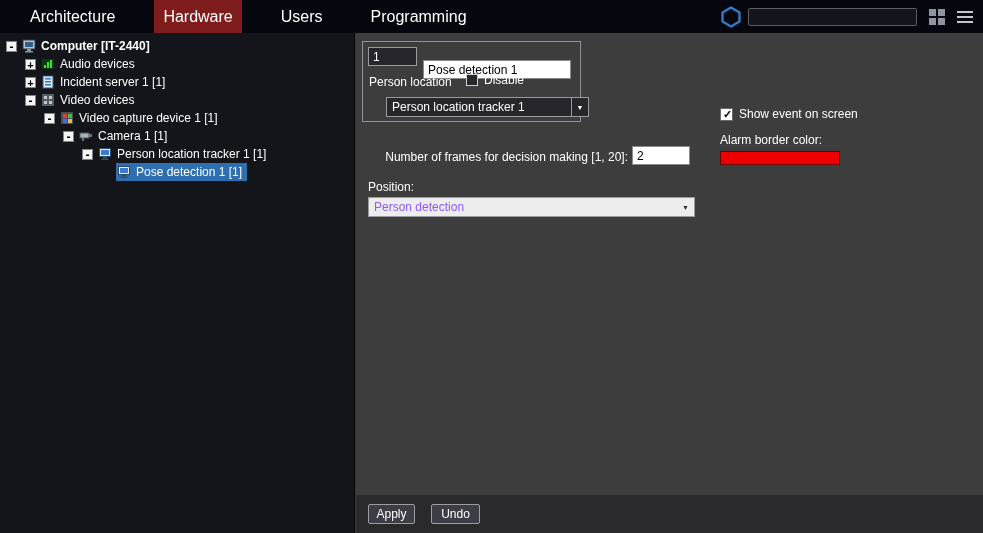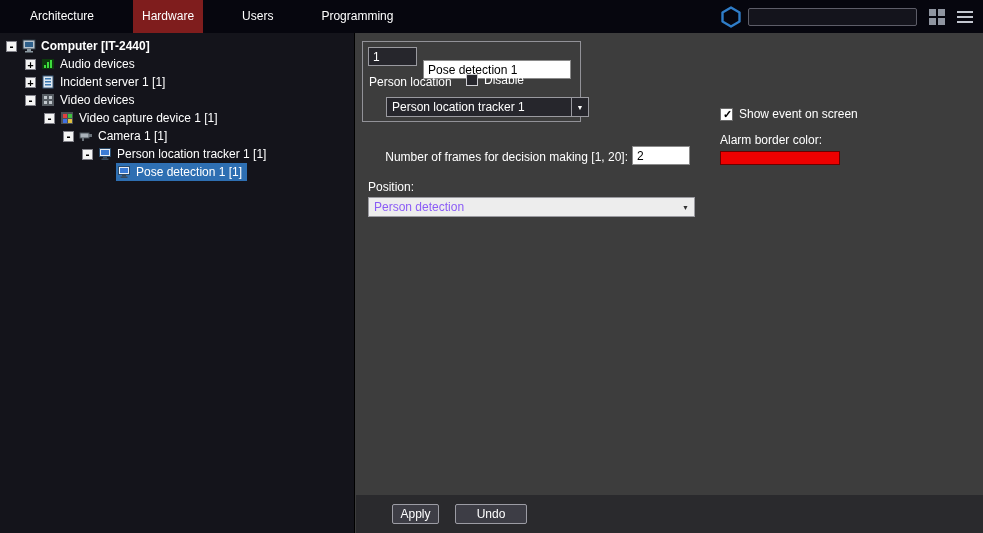--- a/index.html
+++ b/index.html
@@ -1,21 +1,21 @@
 <!DOCTYPE html>
 <html><head>
 <meta charset="utf-8">
 <style>
   *{margin:0;padding:0;box-sizing:border-box;}
   html,body{width:983px;height:533px;overflow:hidden;background:#3d3d3d;font-family:"Liberation Sans",sans-serif;}
   #screen{position:relative;width:983px;height:533px;}
 
   
   .topbar{position:absolute;left:0;top:0;width:983px;height:33px;background:#06060e;display:flex;align-items:stretch;}
-  .tab{line-height:33px;padding:0 9px;margin-right:30px;color:#fff;font-size:12px;cursor:pointer;white-space:nowrap;}
+  .tab{line-height:33px;padding:0 9px;margin-right:30px;color:#fff;font-size:16px;cursor:pointer;white-space:nowrap;}
   .tab:first-child{margin-left:21px;}
   .tab.active{background:#7f1d1d;}
   .hex{position:absolute;left:719px;top:5px;width:24px;height:24px;}
   .search{position:absolute;left:748px;top:8px;width:169px;height:18px;background:#14141c;border:1px solid #5d5d68;border-radius:2px;color:#fff;font:12px "Liberation Sans",sans-serif;padding:0 5px;outline:none;}
   .icon-btn{position:absolute;cursor:pointer;line-height:0;}
 
   
   .leftpanel{position:absolute;left:0;top:33px;width:355px;height:500px;background:#14141b;border-right:1px solid #000;padding-top:4px;overflow:hidden;}
   .tree-row{display:flex;align-items:center;height:18px;color:#fff;font-size:12px;white-space:nowrap;cursor:pointer;}
   .toggle{flex:0 0 11px;width:11px;height:11px;background:#f4f4f4;border:1px solid #82828a;color:#000;font:bold 10px/9px "DejaVu Sans Mono",monospace;text-align:center;margin-right:4px;}
@@ -40,21 +40,21 @@
   .dd-arrow{width:17px;height:100%;display:flex;align-items:center;justify-content:center;}
   .dd-arrow::after{content:"\25BC";font-size:7px;}
   .dd.darkdd{background:#26262c;color:#fff;}
   .dd.darkdd .dd-arrow{border-left:1px solid #9a9aa0;color:#fff;}
   .dd.lightdd{background:#ededed;color:#8b5cf6;}
   .dd.lightdd .dd-arrow{color:#333;}
   .swatch{position:absolute;width:120px;height:14px;border:1px solid #6a0000;cursor:pointer;}
 
   
   .bottombar{position:absolute;left:356px;top:495px;width:627px;height:38px;background:#2a2a2d;}
-  .btn{position:absolute;height:20px;background:#3d3d45;border:1px solid #9c9ca4;border-radius:2px;color:#fff;font:12px "Liberation Sans",sans-serif;cursor:pointer;margin-left:24px;}
+  .btn{position:absolute;height:20px;background:#3d3d45;border:1px solid #9c9ca4;border-radius:2px;color:#fff;font:12px "Liberation Sans",sans-serif;cursor:pointer;}
 </style>
 </head>
 <body>
 
 <div id="screen">
 
   <div class="topbar">
     <div class="tab">Architecture</div>
     <div class="tab active">Hardware</div>
     <div class="tab">Users</div>
@@ -229,16 +229,16 @@
     <div class="lbl" style="left:12px;top:147px;">Position:</div>
     <div class="dd lightdd" style="left:12px;top:164px;width:327px;">
       <span class="dd-text">Person detection</span>
       <span class="dd-arrow"></span>
     </div>
 
   </div>
 
   <div class="bottombar">
     <button class="btn" style="left:12px;top:9px;width:47px;">Apply</button>
-    <button class="btn" style="left:75px;top:9px;width:72px;">Undo</button>
+    <button class="btn" style="left:75px;top:9px;width:49px;">Undo</button>
   </div>
 
 </div>
 
 </body></html>

